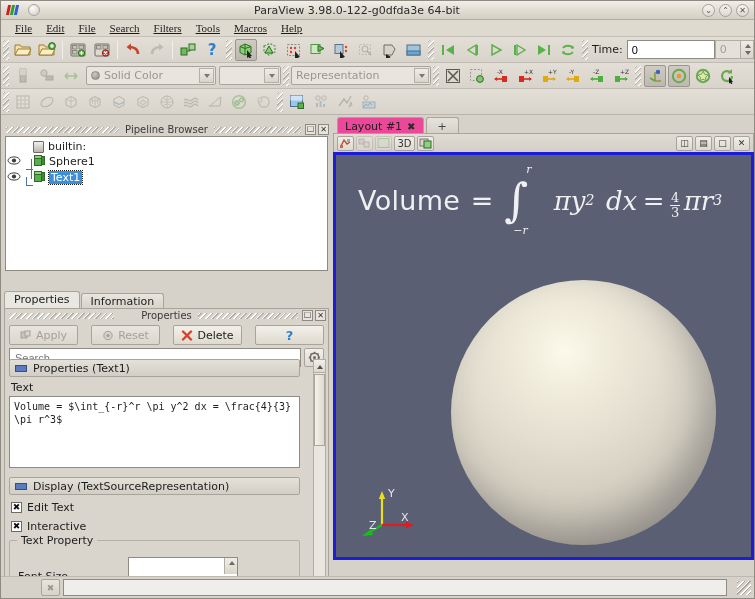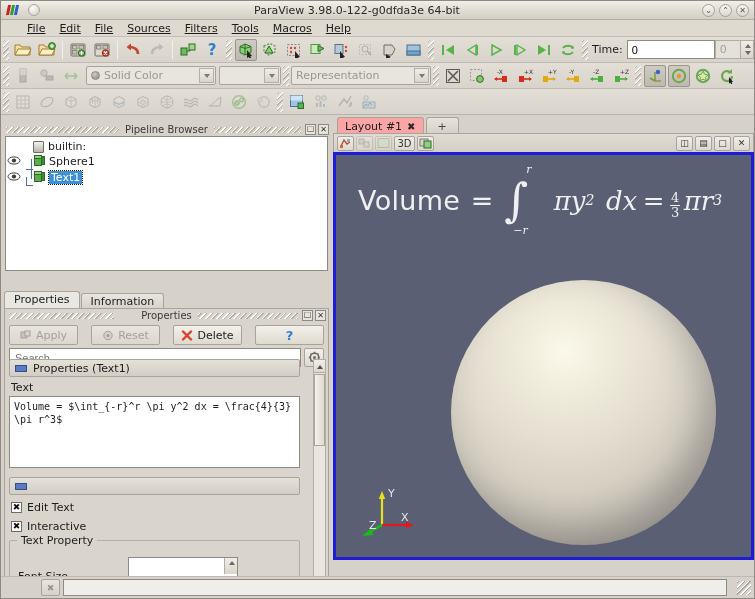--- a/index.html
+++ b/index.html
@@ -32,21 +32,21 @@
   .tb-title { flex:1; text-align:center; font-size:11px; color:#2a2a2a;
               padding-right:80px; white-space:nowrap; }
   .tb-btns { position:absolute; right:5px; top:3px; display:flex; gap:4px; }
   .tb-btn { width:13px;height:13px;border-radius:50%;
     background:linear-gradient(#f6f5f1,#ddd9d0); border:1px solid #a5a199;
     font-size:8px; line-height:11px; text-align:center; color:#5a5650; }
 
   
   .menubar { position:absolute; left:0; top:19px; width:753px; height:17px;
              background:#dedacf; border-bottom:1px solid #c3bfb6;
-             display:flex; align-items:center; padding-left:19px; }
+             display:flex; align-items:center; padding-left:7px;font-family:Liberation Serif, serif; }
   .menu-item { padding:1px 7px; font-size:11px; color:#1d1d1d; }
   .menu-item u { text-decoration:underline; }
 
   
   .tbar { position:absolute; left:0; width:753px; height:26px;
           background:linear-gradient(#e3dfd6,#d8d4cb);
           border-bottom:1px solid #c0bcb3; display:flex; align-items:center; }
   .tbar#tbar1 { top:36px; }
   .tbar#tbar2 { top:62px; }
   .tbar#tbar3 { top:88px; height:26px; border-bottom:1px solid #b8b4ab; }
@@ -174,21 +174,21 @@
   .vscroll .thumb { position:absolute; left:0; right:0; top:14px; height:72px;
       background:linear-gradient(90deg,#f4f2ec,#dedacf); border:1px solid #aaa69d; }
 
   
   #vsplit { position:absolute; left:329px; top:115px; width:3px; height:482px; }
 
   
   #rightcol { position:absolute; left:332px; top:115px; width:421px; height:482px; }
   .layout-tabs { height:17px; display:flex; align-items:flex-end; padding-left:4px; }
   .ltab { height:16px; padding:1px 7px 0; font-size:11px;
-      background:#fca5a5; border:1px solid #a8a49b; border-bottom:none;
+      background:#ec4899; border:1px solid #a8a49b; border-bottom:none;
       border-radius:3px 3px 0 0; display:flex; align-items:center; gap:5px; }
   .ltab .x { font-size:10px; font-weight:bold; color:#2b2b2b; }
   .ltab.plus { background:linear-gradient(#e6e3dc,#d6d2c9); padding:1px 11px 0;
       color:#444; margin-left:2px; }
   .viewtoolbar { height:19px; background:linear-gradient(#e0dcd3,#d3cfc6);
       border:1px solid #a8a49b; border-bottom:none; display:flex; align-items:center;
       padding:0 3px; gap:2px; }
   .vtb { width:17px;height:15px; border:1px solid #a8a49b; border-radius:2px;
       background:linear-gradient(#f0eee8,#ddd9d0); display:flex;align-items:center;
       justify-content:center; font-size:9px; color:#333; flex:none; }
@@ -252,21 +252,21 @@
       <div class="tb-btn">⌄</div>
       <div class="tb-btn">⌃</div>
       <div class="tb-btn">✕</div>
     </div>
   </div>
 
   <div class="menubar">
     <div class="menu-item"><u>File</u></div>
     <div class="menu-item"><u>Edit</u></div>
     <div class="menu-item"><u>File</u></div>
-    <div class="menu-item"><u>Sources</u></div>
+    <div class="menu-item"><u>Search</u></div>
     <div class="menu-item"><u>Filters</u></div>
     <div class="menu-item"><u>Tools</u></div>
     <div class="menu-item"><u>Macros</u></div>
     <div class="menu-item"><u>Help</u></div>
   </div>
 
   <div class="tbar" id="tbar1">
     <div class="grip"></div>
 
     <div class="tbtn">
@@ -778,20 +778,21 @@
         <div class="scrollarea">
           <div class="grouphdr">
             <span class="minusbox"></span>
             <span>Properties (Text1)</span>
           </div>
           <div class="flabel">Text</div>
           <div class="textarea">Volume = $\int_{-r}^r \pi y^2 dx = \frac{4}{3}\pi r^3$</div>
 
           <div class="grouphdr" style="margin-top:9px;">
             <span class="minusbox"></span>
+            <span>Display (TextSourceRepresentation)</span>
           </div>
 
           <div class="chkrow">
             <span class="chk">✖</span>
             <span>Edit Text</span>
           </div>
           <div class="chkrow">
             <span class="chk">✖</span>
             <span>Interactive</span>
           </div>

